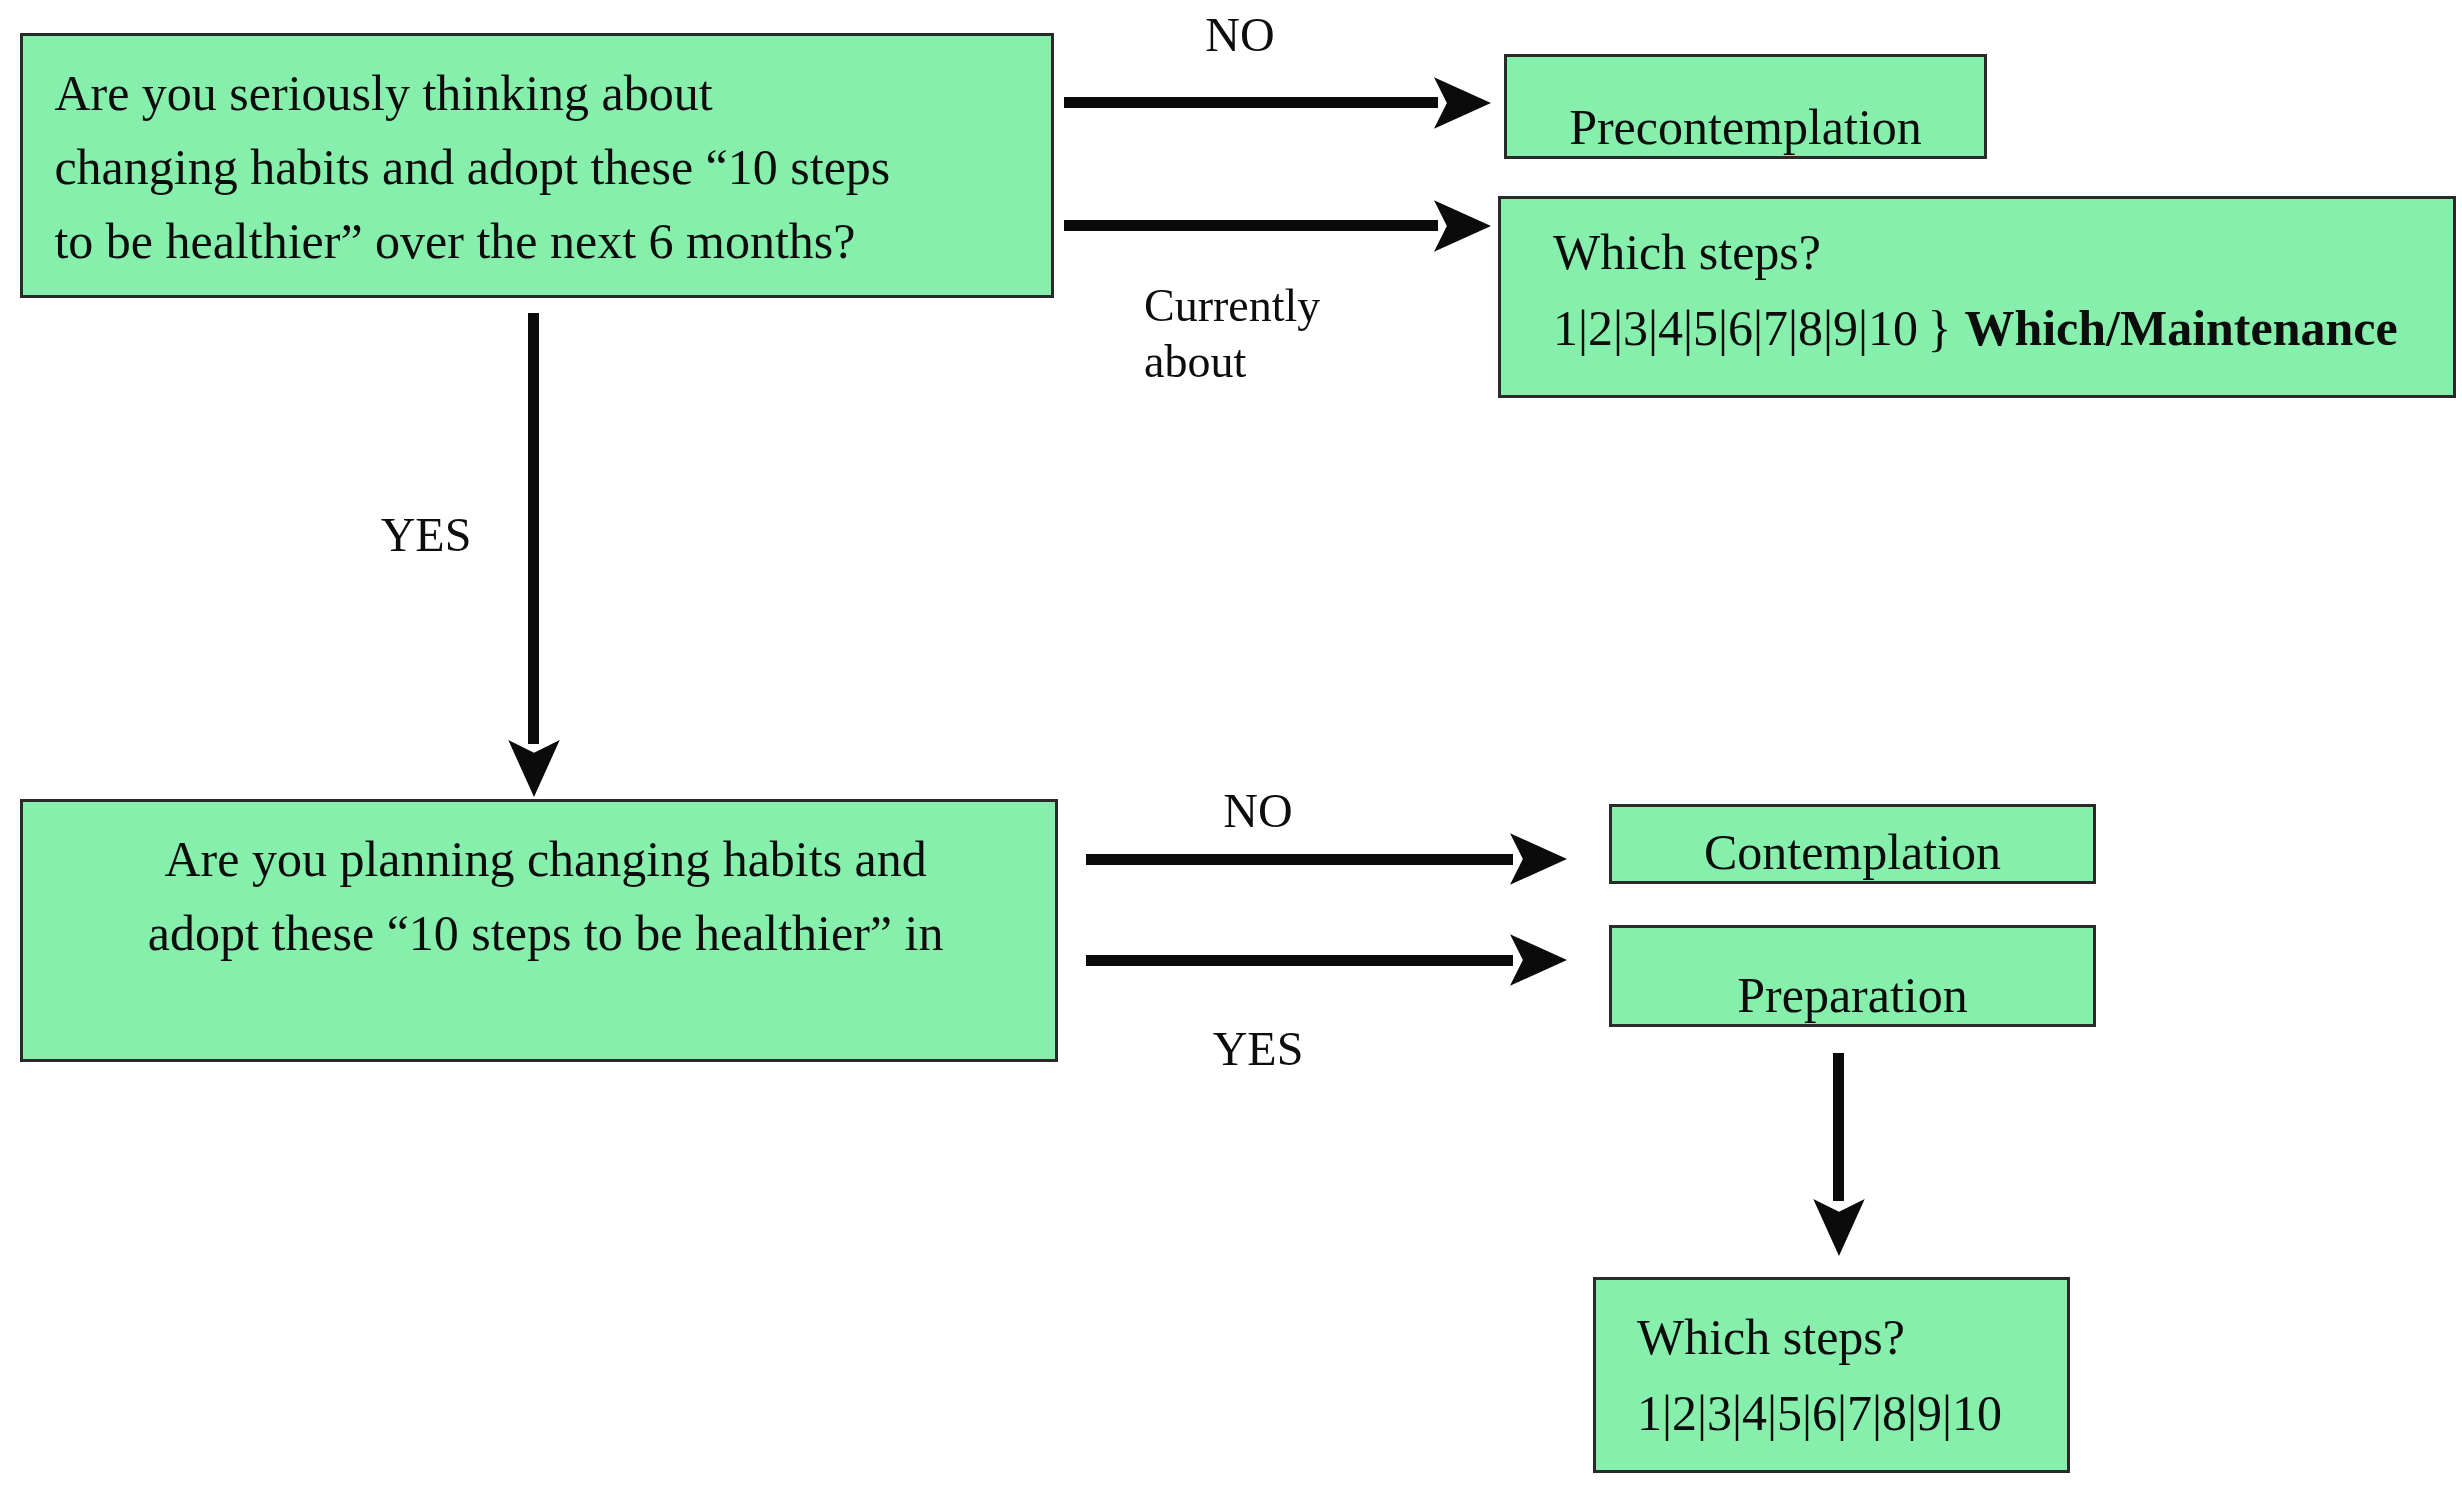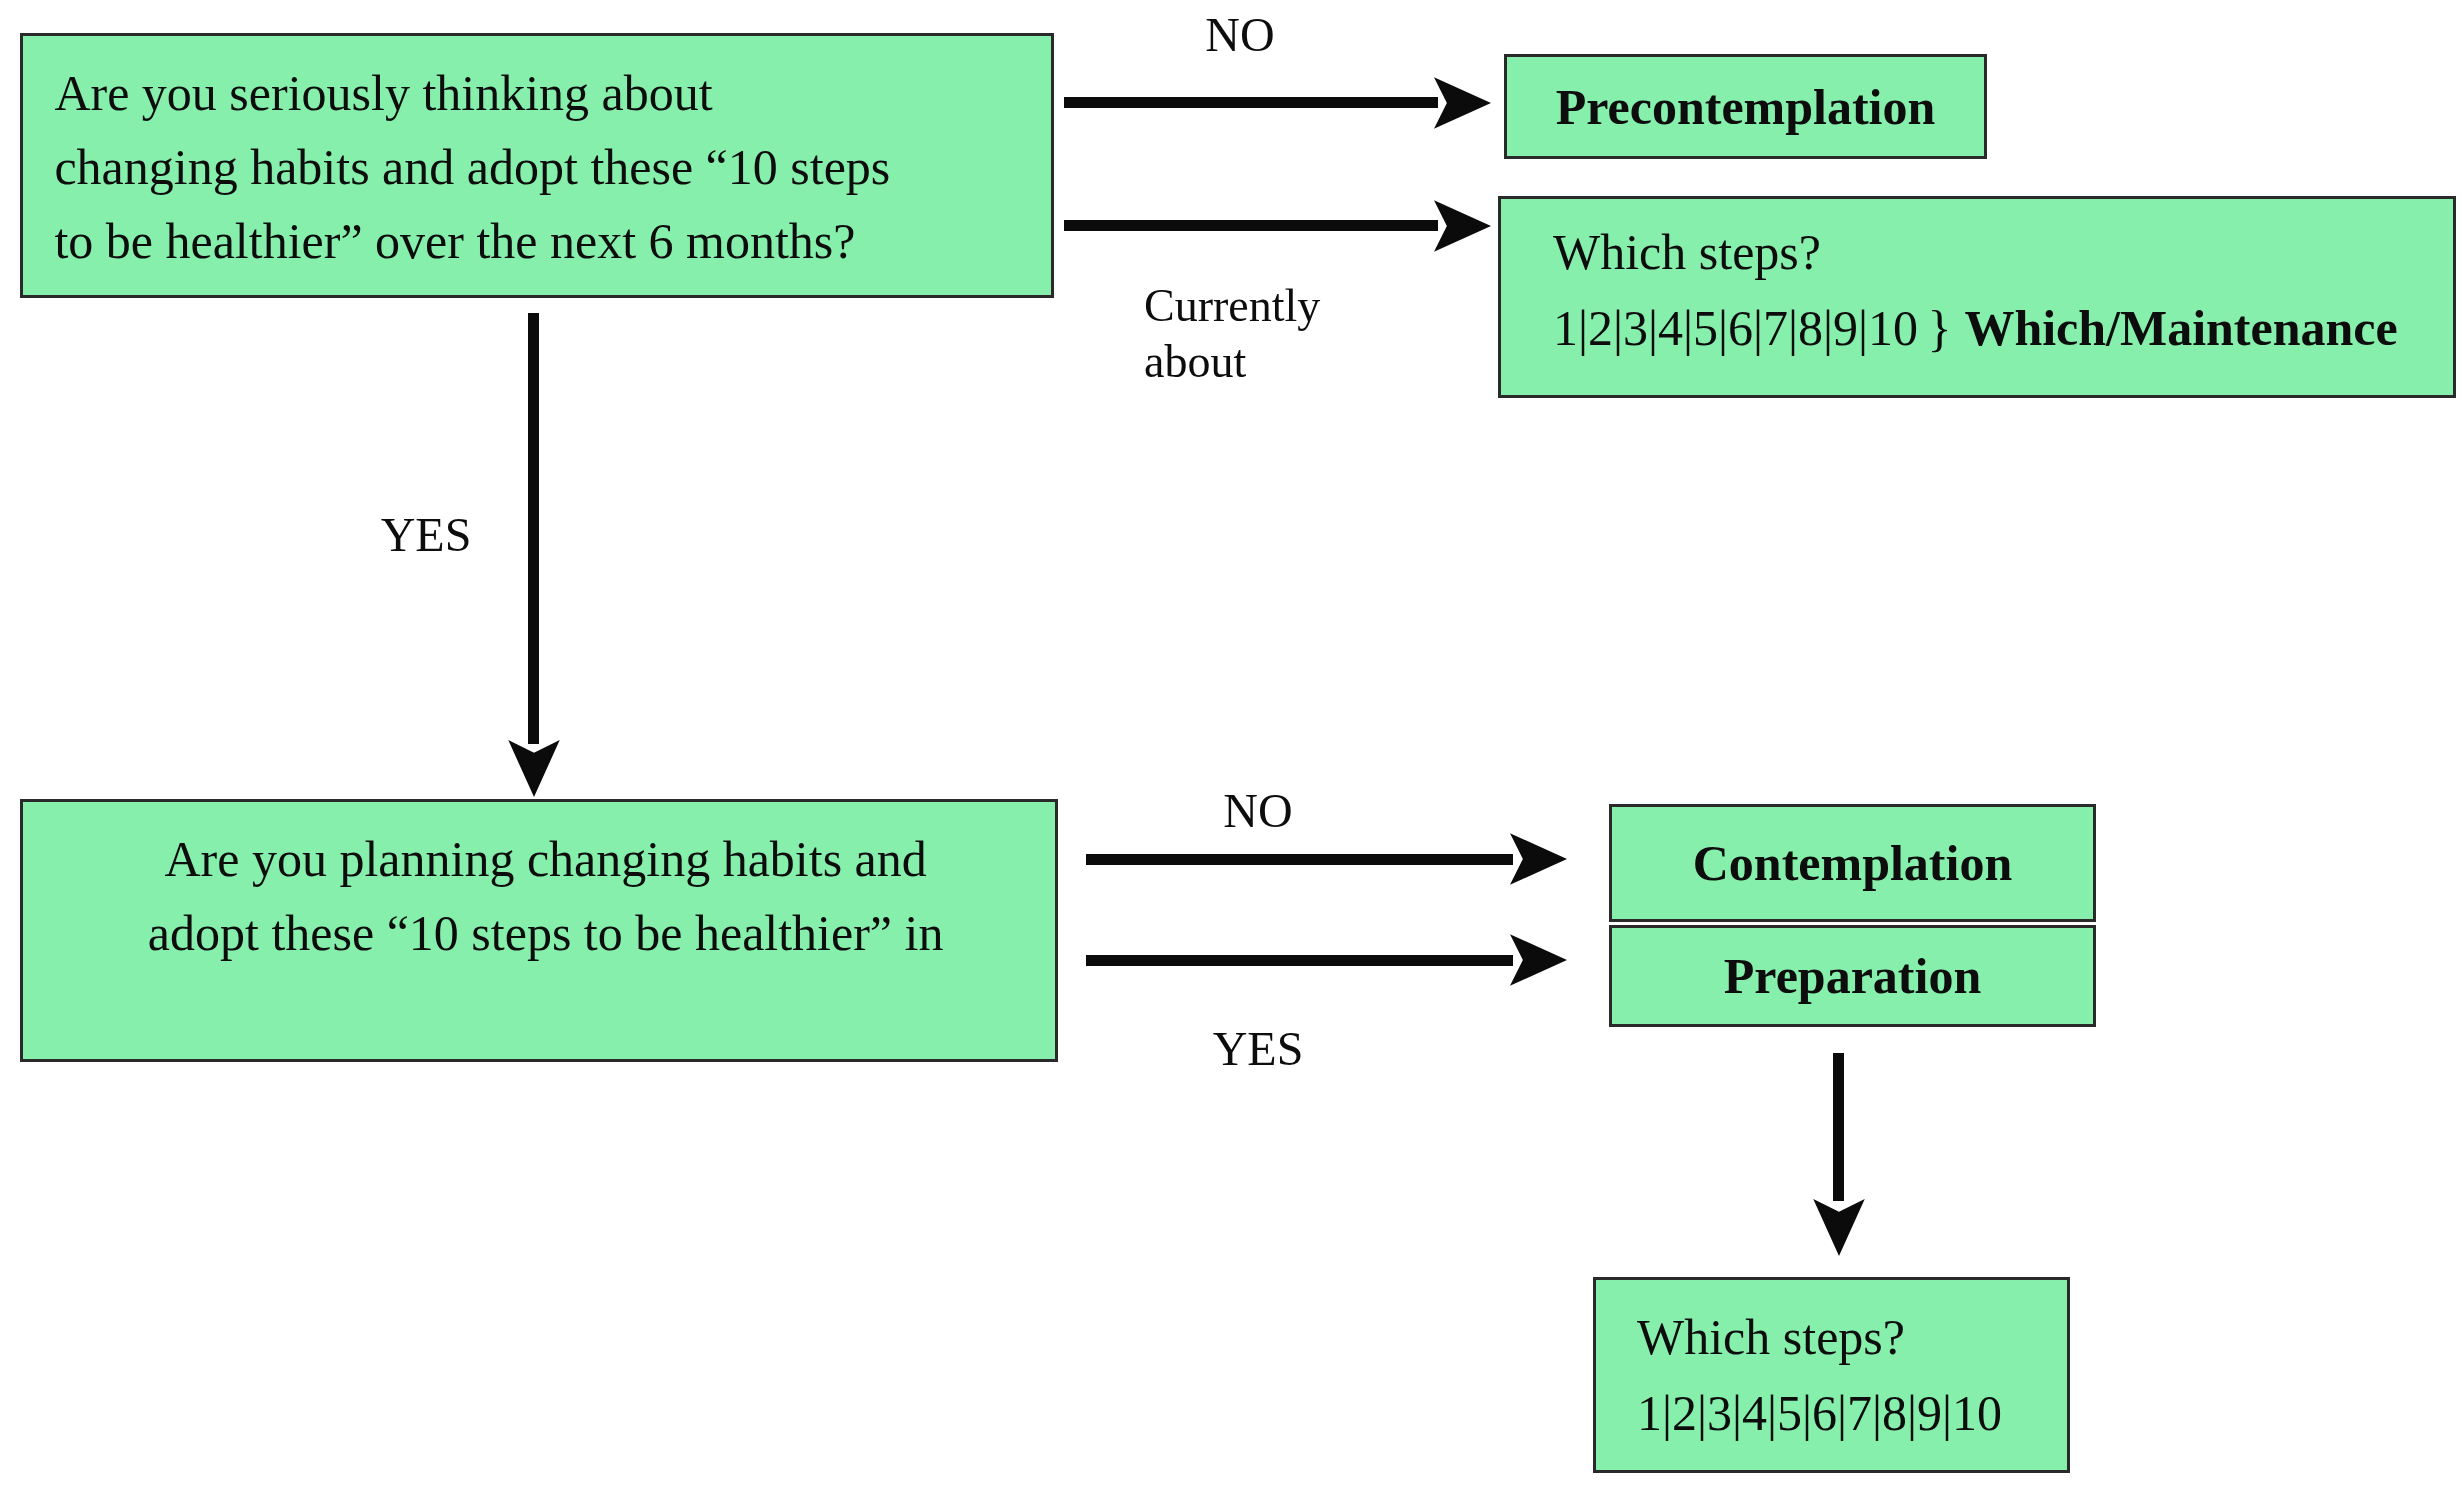--- a/index.html
+++ b/index.html
@@ -22,23 +22,23 @@
     border: 3.7px solid #2a2a2a;
     background: #86efac;
   }
   .q-box {
     font-size: 50px;
     line-height: 74px;
     padding: 20.4px 18.5px 0 31px;
   }
   .stage-box {
     display: flex;
-    align-items: center;
+    align-items: flex-end;
     justify-content: center;
-    font-weight: 700;
+    font-weight: 400;
     font-size: 50px;
   }
   .steps-box {
     font-size: 50px;
     line-height: 76px;
   }
   #action-box { padding: 15px 9.3px 0 52px; }
   #final-box  { padding: 18.5px 9.3px 0 41px; }
   .steps-stage { font-weight: 700; }
   .flow-label {
@@ -124,21 +124,21 @@
 
   <div class="flow-label" style="left:1170px; top:783px; width:176px;">NO</div>
 
   <div>
     <div class="shaft-h" style="left:1086px; top:854px; width:427px;"></div>
     <svg class="arrowhead" style="left:1510px; top:833px;" width="57" height="52" viewBox="0 0 62 56">
       <polygon points="0,0 14,28 0,56 62,28" fill="#0b0b0b"></polygon>
     </svg>
   </div>
 
-  <div class="box stage-box" style="left:1609px; top:804px; width:487px; height:118px;">
+  <div class="box stage-box" style="left:1609px; top:804px; width:487px; height:80px;">
     <span>Contemplation</span>
   </div>
 
   <div>
     <div class="shaft-h" style="left:1086px; top:955px; width:427px;"></div>
     <svg class="arrowhead" style="left:1510px; top:934px;" width="57" height="52" viewBox="0 0 62 56">
       <polygon points="0,0 14,28 0,56 62,28" fill="#0b0b0b"></polygon>
     </svg>
   </div>
 

